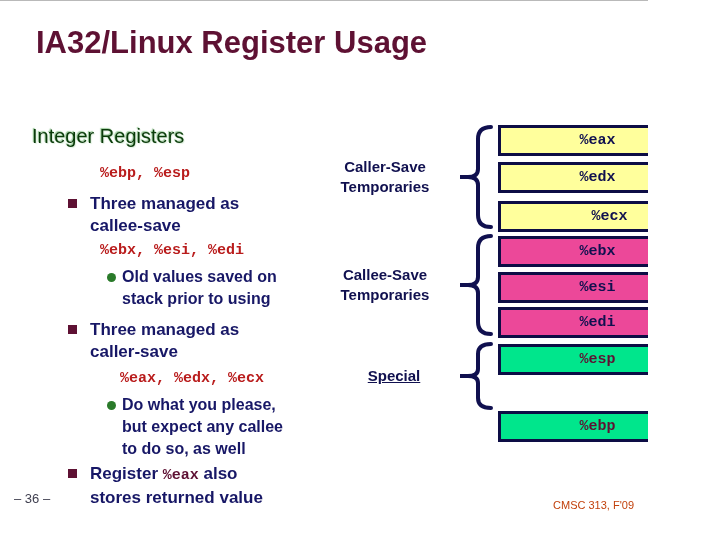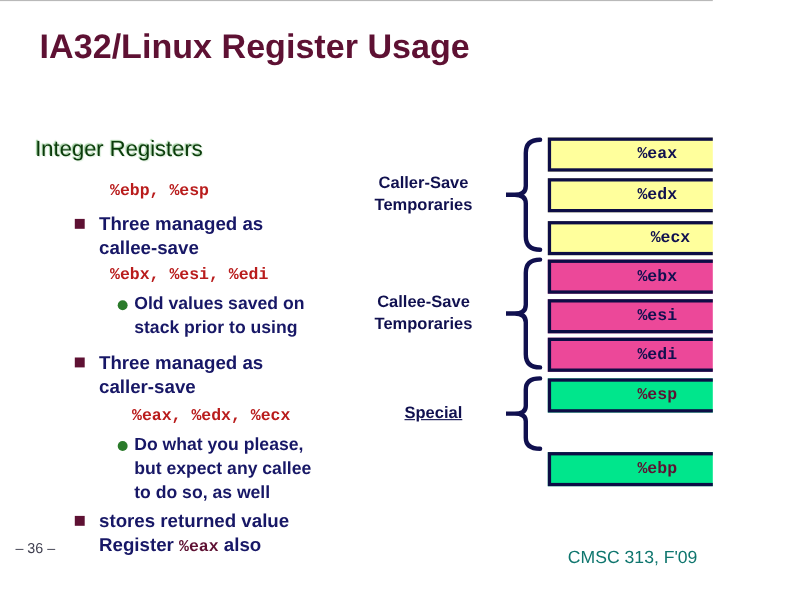--- a/index.html
+++ b/index.html
@@ -45,21 +45,21 @@
     font-family:"Liberation Mono","DejaVu Sans Mono",monospace;
     font-weight:bold;font-size:15px;line-height:25px;
   }
   .regbox.yellow{background:#ffff9c;color:#10104f;}
   .regbox.pink{background:#ec4899;color:#10104f;}
   .regbox.green{background:#00e68c;color:#5e1133;}
   .footer-left{
     position:absolute;left:14px;top:490px;font-size:13px;color:#3f3f4f;
   }
   .footer-right{
-    position:absolute;right:14px;top:498px;font-size:16px;color:#0f766e;
+    position:absolute;right:14px;top:498px;font-size:11px;color:#c2410c;
   }
 </style>
 </head>
 <body>
 
 <div id="slide">
 
   <div class="title">IA32/Linux Register Usage</div>
 
   <div class="heading">Integer Registers</div>
@@ -88,22 +88,22 @@
 
   <div class="subbullet" style="left:122px;top:393px;">
     <span class="marker-circle"></span>
     <div>Do what you please,</div>
     <div>but expect any callee</div>
     <div>to do so, as well</div>
   </div>
 
   <div class="bullet" style="left:90px;top:462px;">
     <span class="marker-square"></span>
+    <div><span>Register </span><span class="inline-mono">%eax</span><span> also</span></div>
     <div>stores returned value</div>
-    <div><span>Register </span><span class="inline-mono">%eax</span><span> also</span></div>
   </div>
 
   <div class="grouplabel" style="top:156px;">
     <div>Caller-Save</div>
     <div>Temporaries</div>
   </div>
   <div class="grouplabel" style="top:264px;">
     <div>Callee-Save</div>
     <div>Temporaries</div>
   </div>

